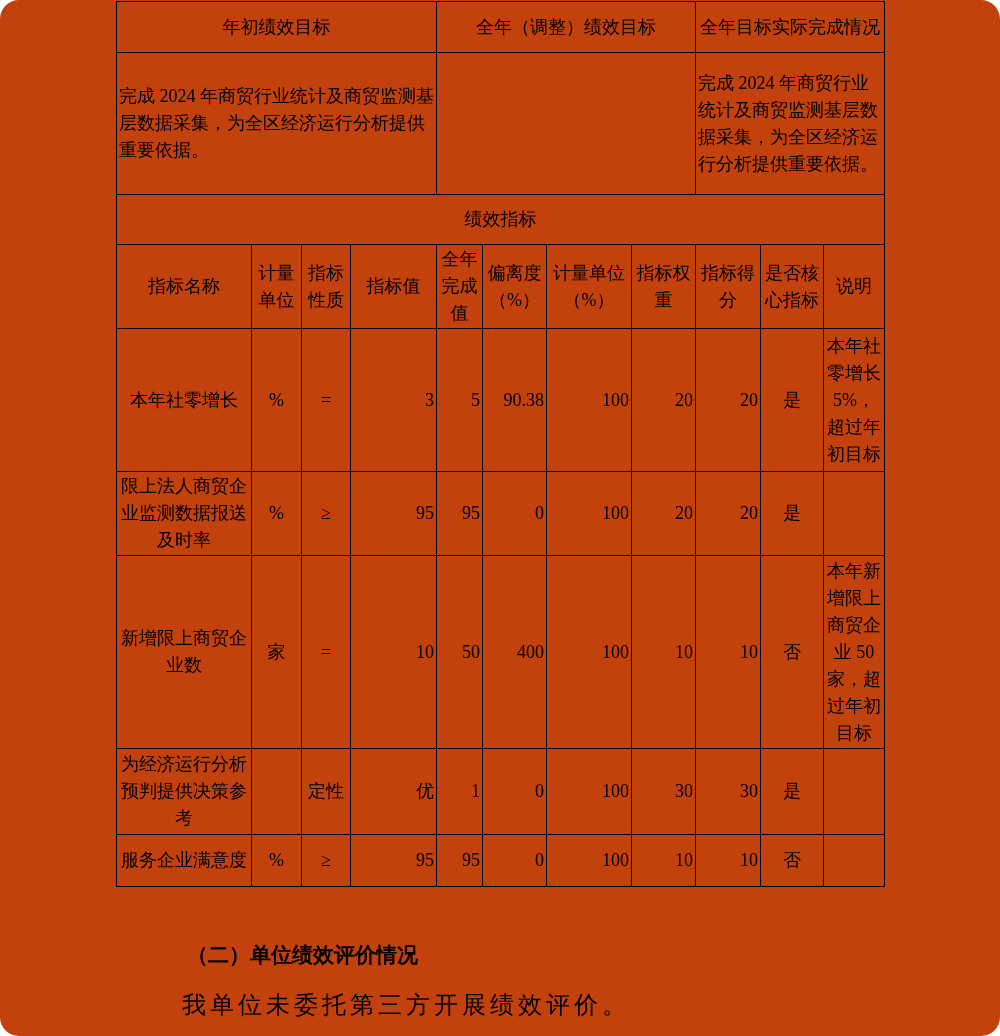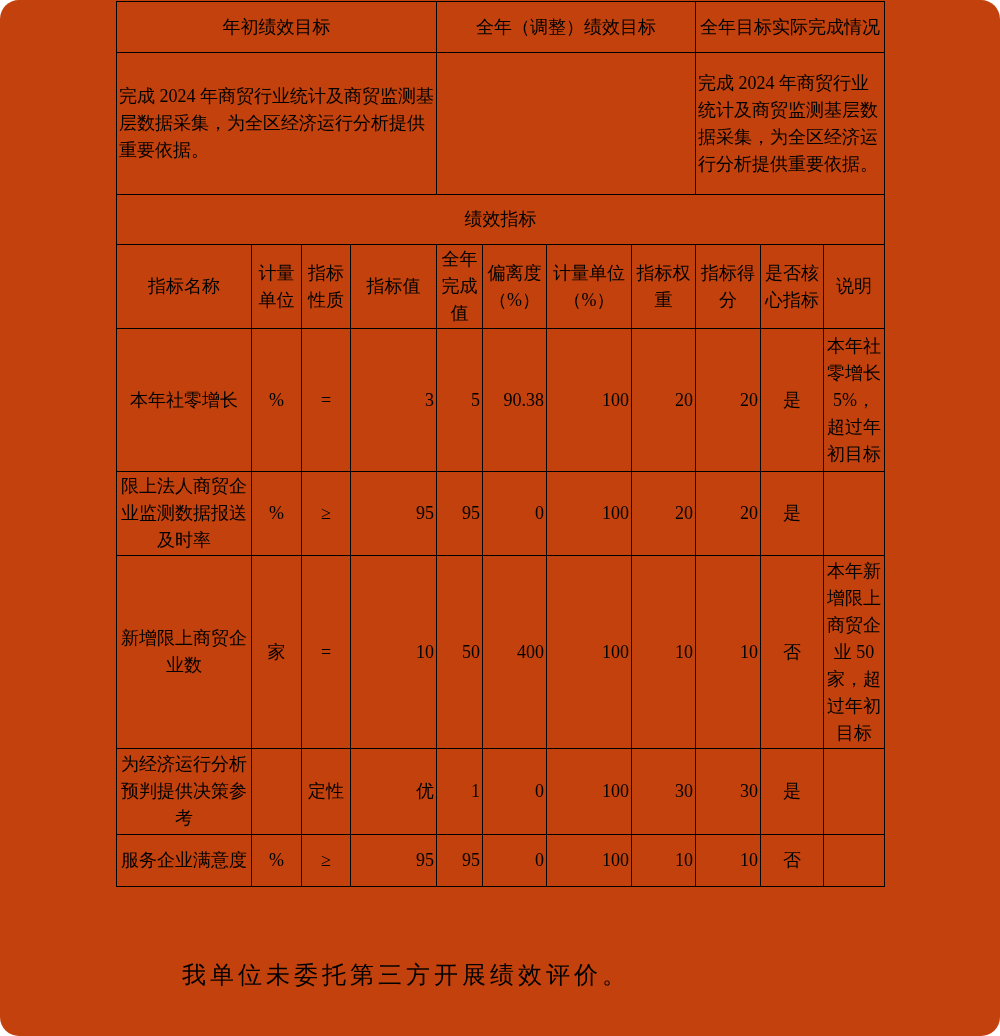--- a/index.html
+++ b/index.html
@@ -202,16 +202,17 @@
       <td class="cr">100</td>
       <td class="cr">10</td>
       <td class="cr">10</td>
       <td class="cl">否</td>
       <td class="cl note-cell"></td>
     </tr>
   </tbody>
     </table>
 
   <div class="footer">
+    <div class="footer-heading">（二）单位绩效评价情况</div>
     <div class="footer-body">我单位未委托第三方开展绩效评价。</div>
   </div>
 
 </div>
 
 </body></html>

